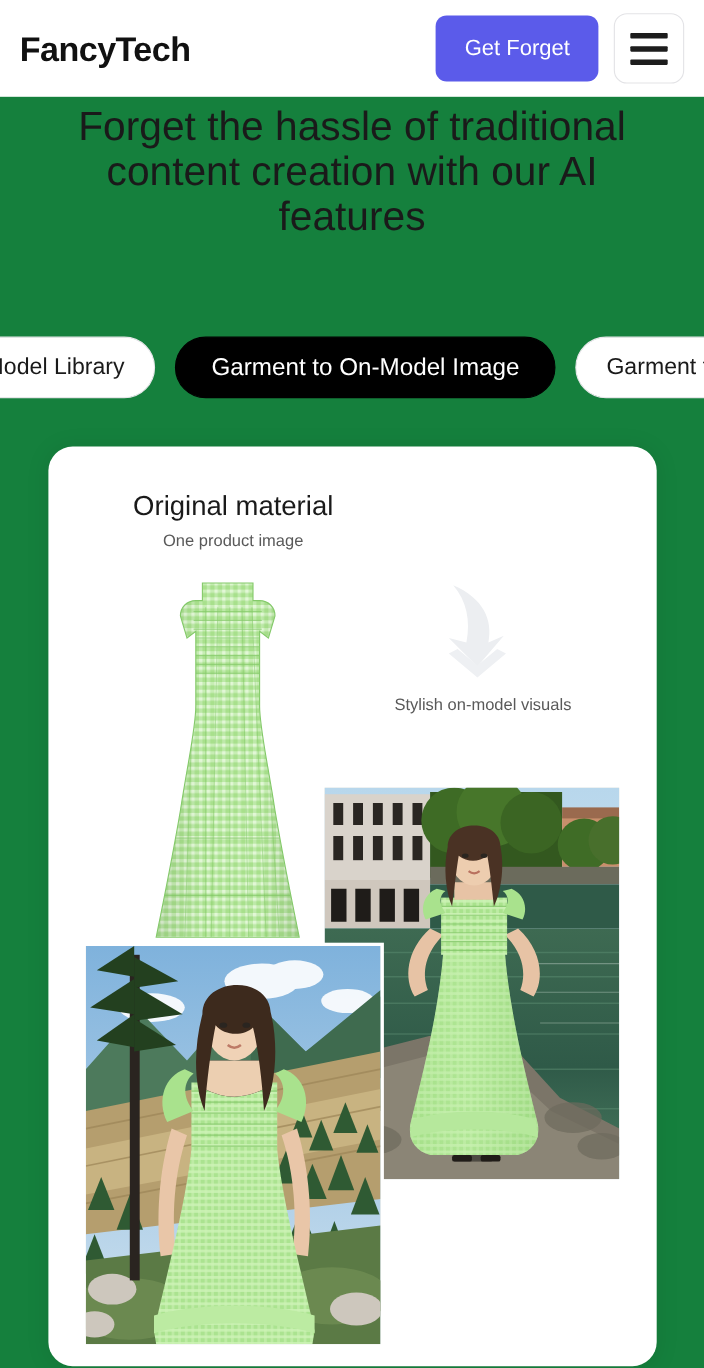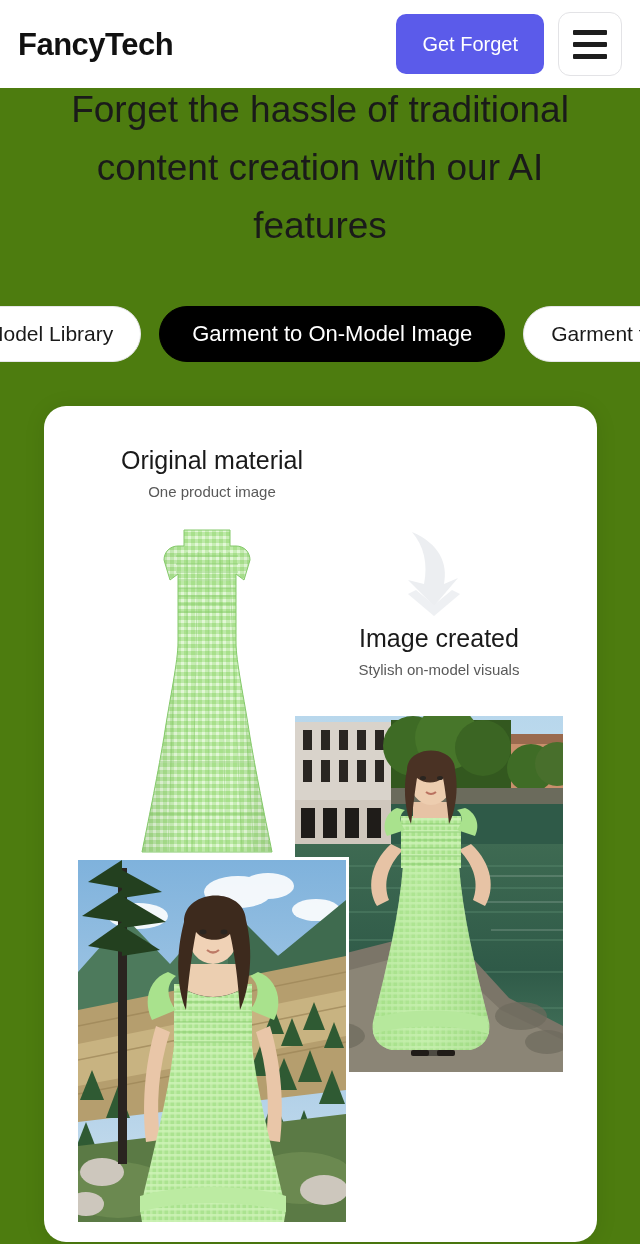--- a/index.html
+++ b/index.html
@@ -2,21 +2,21 @@
 <html><head>
 <meta charset="utf-8">
 <style>
   * { box-sizing: border-box; margin: 0; padding: 0; }
   html, body {
     width: 640px; height: 1244px;
     background: #ffffff;
     font-family: "Liberation Sans", sans-serif;
     overflow: hidden;
   }
-  #root { position: relative; width: 640px; height: 1244px; background: #4d7c0f; }
+  #root { position: relative; width: 640px; height: 1244px; background: #15803d; }
 
   
   .header {
     position: absolute; left: 0; top: 0; width: 640px; height: 88px;
     display: flex; align-items: center; padding: 0 18px;
     background: #fff;
   }
   .logo {
     font-size: 31px; font-weight: 700; color: #111; letter-spacing: -0.5px;
     line-height: 1; white-space: nowrap;
@@ -31,22 +31,22 @@
   .menu-btn {
     width: 64px; height: 64px; margin-left: 14px; border-radius: 12px;
     background: #fff; border: 1px solid #e3e3e6; cursor: pointer;
     display: flex; flex-direction: column; align-items: center; justify-content: center;
     gap: 7px;
   }
   .menu-btn span { display: block; width: 34px; height: 5px; background: #1d1d1d; border-radius: 1px; }
 
   
   .headline {
-    position: absolute; left: 40px; top: 81px; width: 560px;
-    text-align: center; font-size: 37px; line-height: 58px;
+    position: absolute; left: 40px; top: 94px; width: 560px;
+    text-align: center; font-size: 37px; line-height: 41px;
     color: #1a1a1a; font-weight: 400;
   }
 
   
   .tabs-wrap {
     position: absolute; left: 0; top: 298px; width: 640px; height: 72px;
     overflow: hidden;
   }
   .tabs {
     position: absolute; left: -42px; top: 0;
@@ -183,21 +183,20 @@
                C38,175 46,140 46,120 L46,52 L38,58 L32,38
                C32,30 38,24 46,24 L52,24 Z" fill="none" stroke="#84c96a" stroke-width="1"></path>
     </svg>
 
     <svg class="arrow" viewBox="0 0 80 92">
       <path d="M18,4 C46,16 54,36 50,56 L64,50 L40,78 L14,52 L30,56 C34,36 30,18 18,4 Z" fill="#eceef1"></path>
       <path d="M14,66 L40,88 L66,66 L58,62 L40,77 L22,62 Z" fill="#eef0f3"></path>
     </svg>
 
     <div class="created-block">
-      <div class="sec-title">Image created</div>
       <div class="sec-sub">Stylish on-model visuals</div>
     </div>
 
     <div class="photo photo-right">
       <svg class="ph-img" viewBox="0 0 268 356" preserveAspectRatio="none">
         <defs>
           <linearGradient id="sky2" x1="0" y1="0" x2="0" y2="1">
             <stop offset="0%" stop-color="#b8d7ec"></stop>
               <stop offset="100%" stop-color="#e4eef5"></stop>
           </linearGradient>

